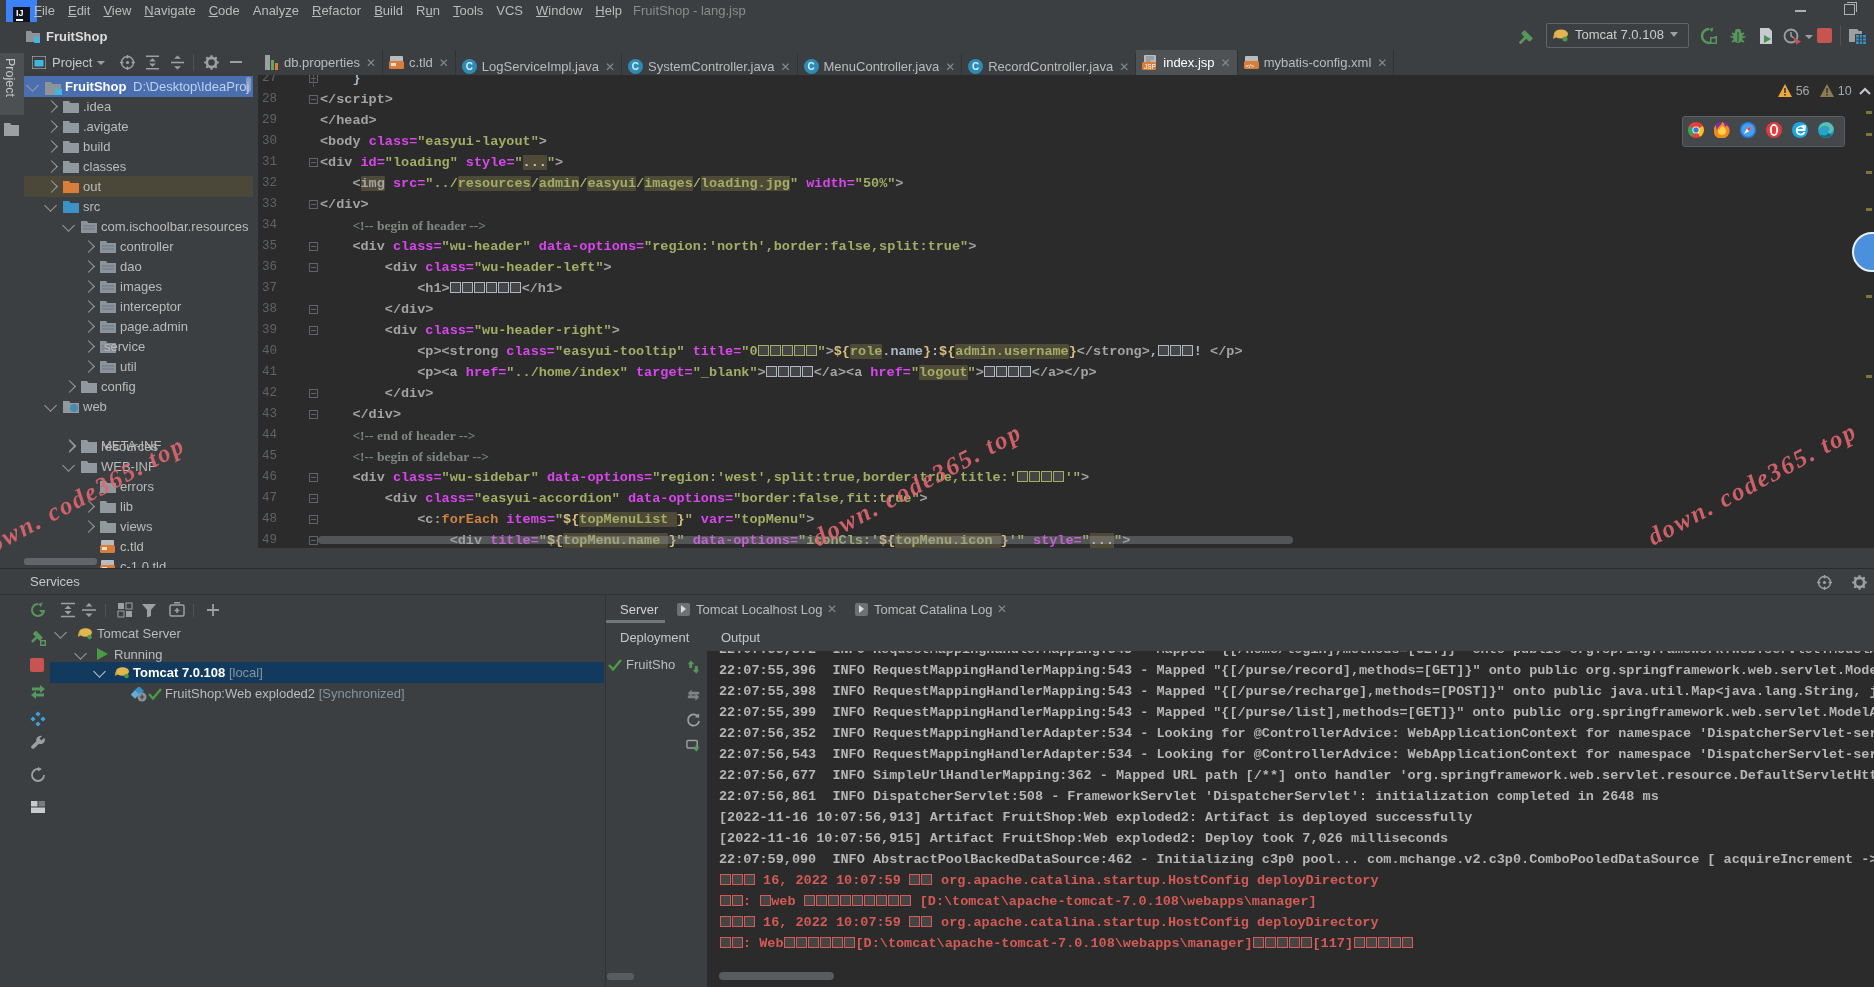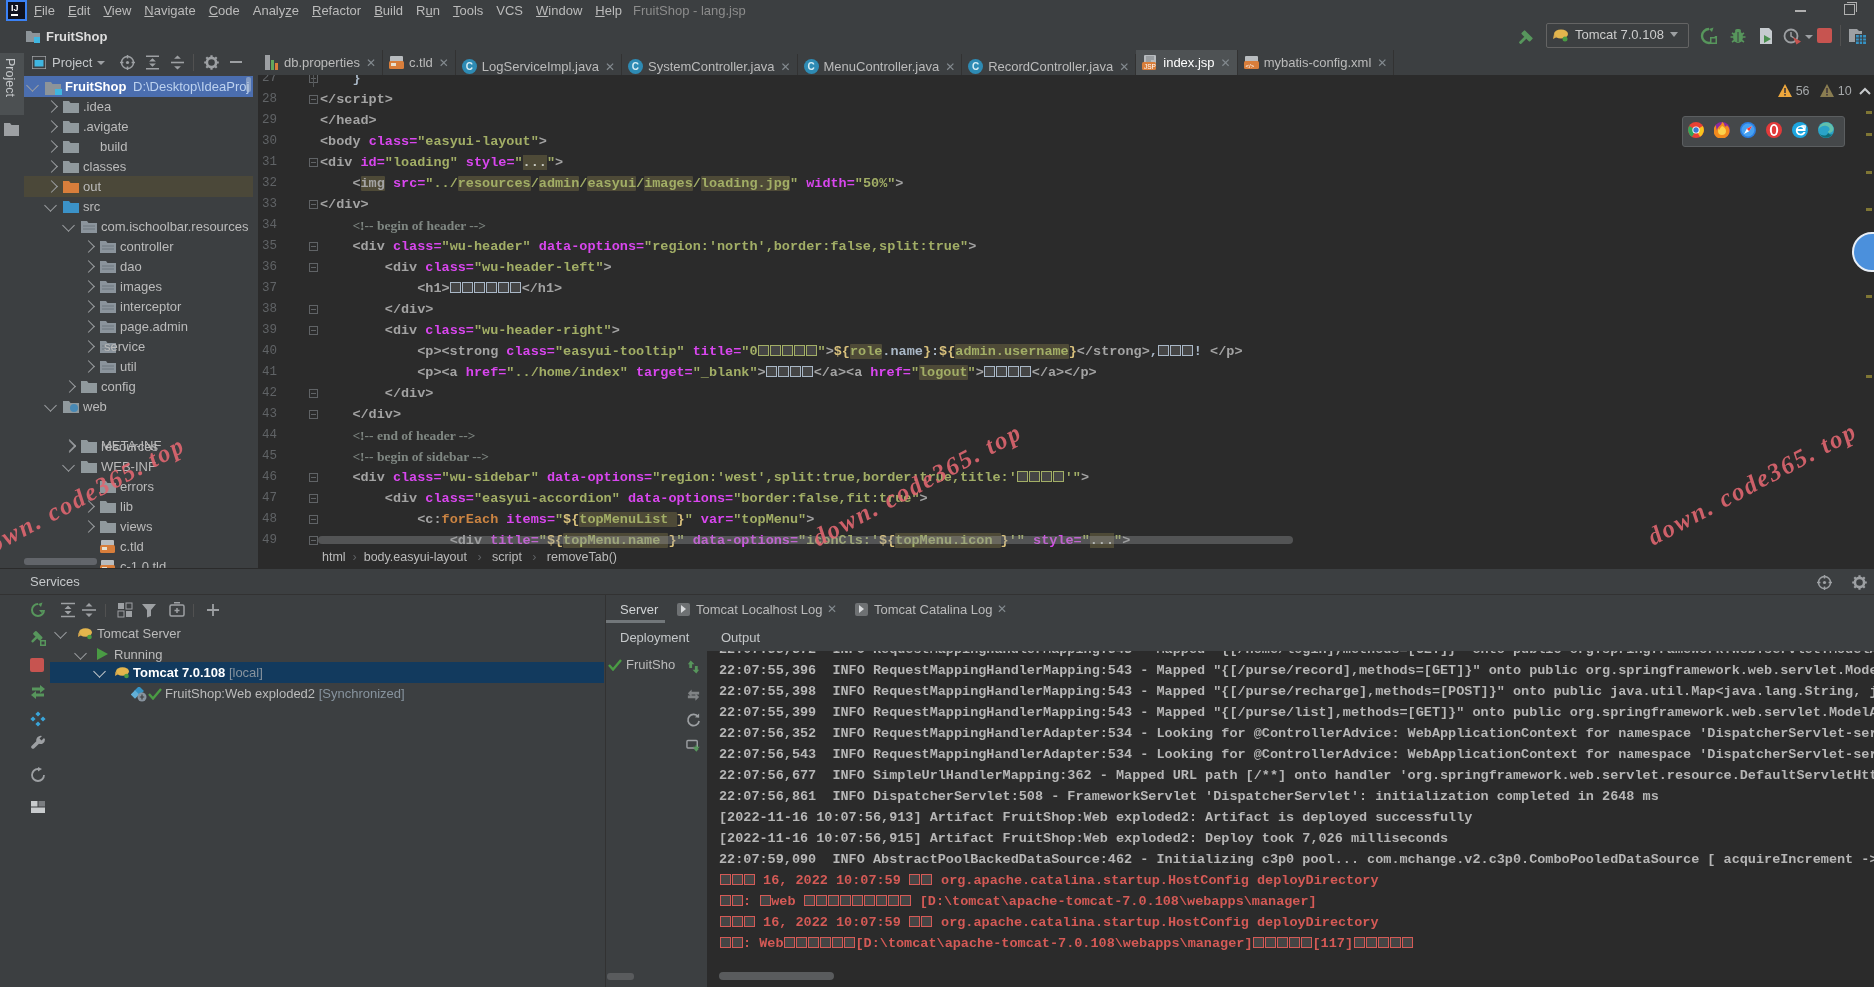--- a/index.html
+++ b/index.html
@@ -26,21 +26,21 @@
 .tclose{color:#848b90;font-size:12px;margin-left:6px;}
 .trow{position:absolute;height:21px;line-height:21px;white-space:nowrap;}
 .jico{display:inline-flex;width:15px;height:15px;border-radius:50%;background:#3e8fb0;background:#2e8bb4;color:#d5edf5;font-size:10px;font-weight:bold;align-items:center;justify-content:center;margin-right:5px;}
 .fm{position:absolute;left:51px;width:9px;height:9px;border:1px solid #606366;background:#2b2b2b;box-sizing:border-box;}
 .fm:after{content:"";position:absolute;left:1px;top:3px;width:5px;height:1px;background:#606366;}
 </style></head>
 <body>
 <div id="root">
 
 <div class="abs" id="menubar" style="left:0;top:0;width:1874px;height:22px;background:#3c3f41;">
- <div class="abs" style="left:6px;top:0px;width:17px;height:17px;background:#10121f;border:2px solid #3b82f6;">
+ <div class="abs" style="left:6px;top:0px;width:17px;height:17px;background:#10121f;border:7px solid #3b82f6;">
   <div class="abs" style="left:3px;top:1px;font-size:9px;font-weight:bold;color:#fff;">IJ</div>
   <div class="abs" style="left:3px;top:12px;width:7px;height:2px;background:#fff;"></div>
  </div>
  <div class="abs" style="left:34px;top:3px;color:#bbbbbb;"><span style="margin-right:13px;"><u>F</u>ile</span><span style="margin-right:13px;"><u>E</u>dit</span><span style="margin-right:13px;"><u>V</u>iew</span><span style="margin-right:13px;"><u>N</u>avigate</span><span style="margin-right:13px;"><u>C</u>ode</span><span style="margin-right:13px;">Analy<u>z</u>e</span><span style="margin-right:13px;"><u>R</u>efactor</span><span style="margin-right:13px;"><u>B</u>uild</span><span style="margin-right:13px;">R<u>u</u>n</span><span style="margin-right:13px;"><u>T</u>ools</span><span style="margin-right:13px;">VCS</span><span style="margin-right:13px;"><u>W</u>indow</span><span style="margin-right:13px;"><u>H</u>elp</span></div>
  <div class="abs" style="left:633px;top:3px;color:#8c8c8c;">FruitShop - lang.jsp</div>
  <div class="abs" style="left:1795px;top:10px;width:11px;height:1.5px;background:#b0b0b0;"></div>
  <div class="abs" style="left:1844px;top:4px;width:9px;height:9px;border:1.4px solid #b0b0b0;"></div>
  <div class="abs" style="left:1847px;top:2px;width:9px;height:9px;border-top:1.4px solid #b0b0b0;border-right:1.4px solid #b0b0b0;"></div>
 </div>
 
@@ -185,21 +185,21 @@
           </span>
           <span class="abs" style="left:59px;top:0;color:#bbbbbb;">.avigate</span>
         </div>
         <div class="trow" style="left:0;top:86px;width:229px;">
           <span class="abs" style="left:23px;top:6px;width:8px;height:8px;border-right:1.6px solid #9da0a3;border-bottom:1.6px solid #9da0a3;transform:rotate(-45deg);"></span>
           <span class="abs" style="left:39px;top:4px;">
             <svg width="16" height="13" viewBox="0 0 16 13">
               <path d="M0 1h6l1.5 2H16v10H0z" fill="#90999d"></path>
             </svg>
           </span>
-          <span class="abs" style="left:76px;top:0;color:#bbbbbb;">build</span>
+          <span class="abs" style="left:59px;top:0;color:#bbbbbb;">build</span>
         </div>
         <div class="trow" style="left:0;top:106px;width:229px;">
           <span class="abs" style="left:23px;top:6px;width:8px;height:8px;border-right:1.6px solid #9da0a3;border-bottom:1.6px solid #9da0a3;transform:rotate(-45deg);"></span>
           <span class="abs" style="left:39px;top:4px;">
             <svg width="16" height="13" viewBox="0 0 16 13">
               <path d="M0 1h6l1.5 2H16v10H0z" fill="#90999d"></path>
             </svg>
           </span>
           <span class="abs" style="left:59px;top:0;color:#bbbbbb;">classes</span>
         </div>
@@ -486,23 +486,20 @@
  <div class="abs" style="left:2px;top:58px;width:6px;height:3px;background:#7f7634;"></div>
  <div class="abs" style="left:2px;top:96px;width:6px;height:3px;background:#7f7634;"></div>
  <div class="abs" style="left:2px;top:133px;width:6px;height:3px;background:#7f7634;"></div>
  <div class="abs" style="left:2px;top:220px;width:6px;height:3px;background:#7f7634;"></div>
  <div class="abs" style="left:2px;top:300px;width:6px;height:3px;background:#7f7634;"></div>
 </div>
 
 <div class="wm" style="left:563px;top:449px;transform-origin:left bottom;">down. code365. top</div>
 <div class="wm" style="left:1398px;top:448px;transform-origin:left bottom;">down. code365. top</div>
 </div>
-<div class="abs" id="breadcrumbs" style="left:258px;top:548px;width:1616px;height:20px;background:#2b2b2b;color:#bbbbbb;font-size:12.5px;">
- <span style="position:absolute;left:64px;top:2px;">html&nbsp;&nbsp;<span style="color:#606366;">›</span>&nbsp;&nbsp;body.easyui-layout&nbsp;&nbsp;&nbsp;<span style="color:#606366;">›</span>&nbsp;&nbsp;&nbsp;script&nbsp;&nbsp;&nbsp;<span style="color:#606366;">›</span>&nbsp;&nbsp;&nbsp;removeTab()</span>
-</div>
 <div class="wm" style="left:-16px;top:537px;transform-origin:left bottom;">down. code365. top</div>
 
 <div class="abs" id="services" style="left:0;top:568px;width:1874px;height:419px;background:#3c3f41;border-top:1px solid #2b2b2b;">
 
  <div class="abs" style="left:30px;top:5px;color:#c5c8ca;">Services</div>
  <svg class="abs" style="left:1817px;top:6px;" width="15" height="15" viewBox="0 0 15 15">
         <circle cx="7.5" cy="7.5" r="6" fill="none" stroke="#9da0a3" stroke-width="1.5"></circle>
         <circle cx="7.5" cy="7.5" r="1.6" fill="#9da0a3"></circle>
         <path d="M7.5 0v3.4M7.5 11.6v3.4M0 7.5h3.4M11.6 7.5h3.4" stroke="#9da0a3" stroke-width="1.5"></path>
       </svg>

